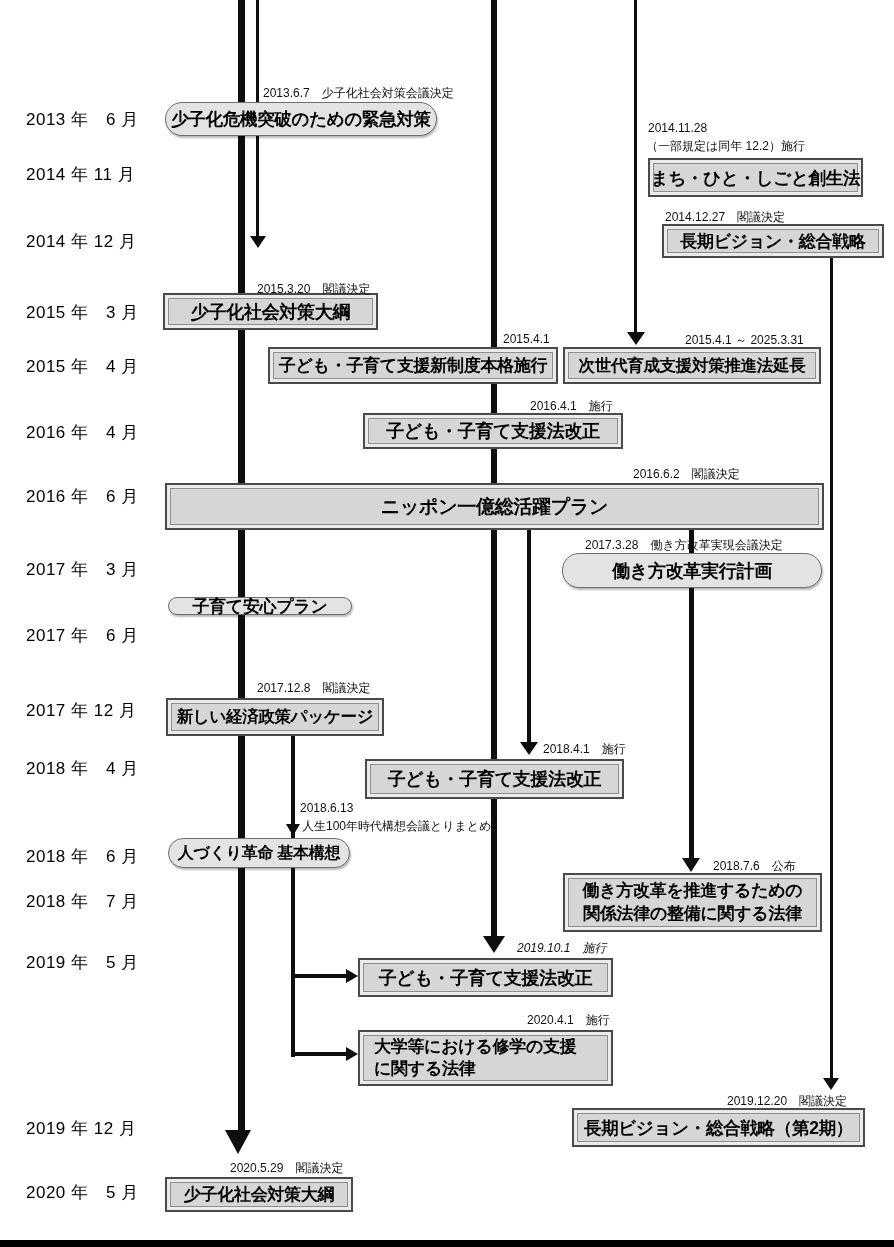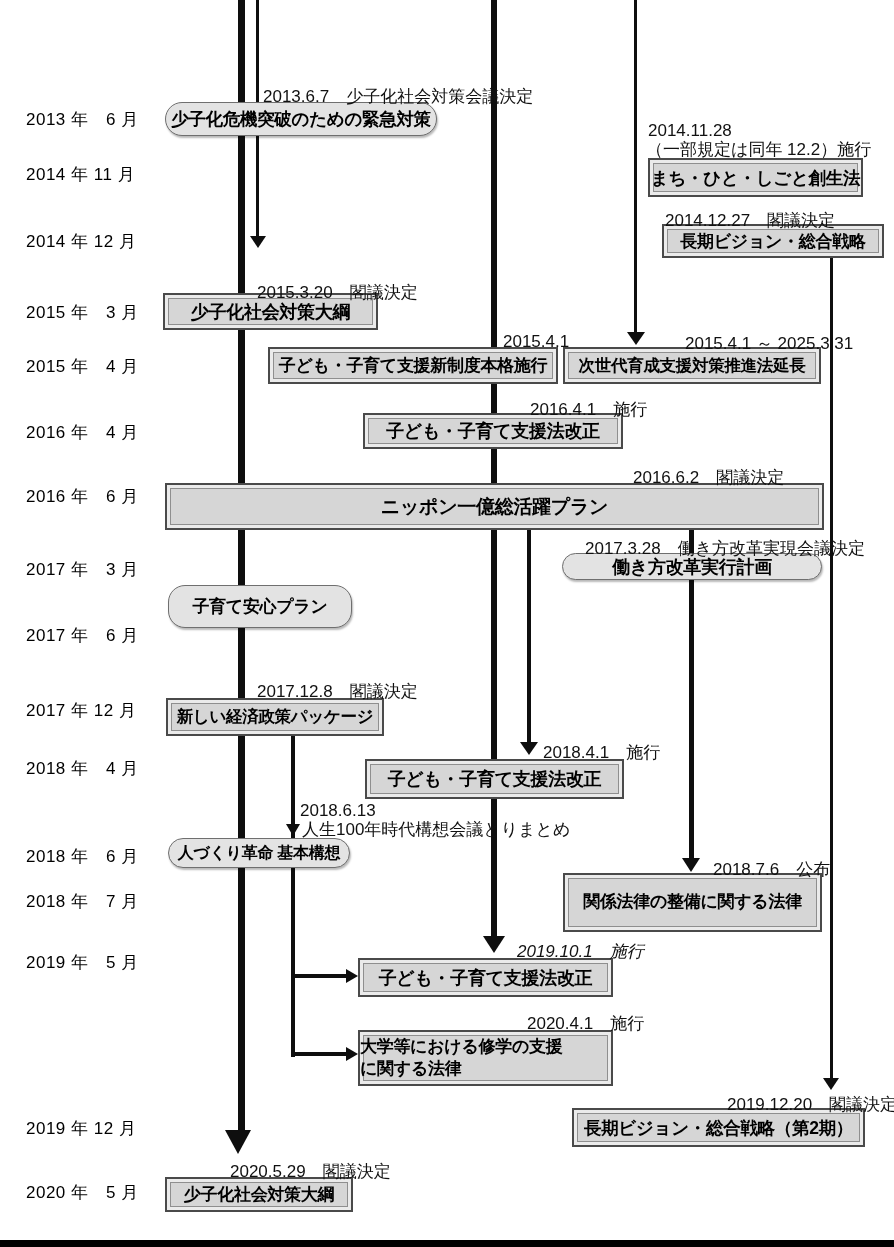--- a/index.html
+++ b/index.html
@@ -24,21 +24,21 @@
   }
   .rbx{
     position:absolute;background:#e3e3e3;border:1.5px solid #6f6f6f;border-radius:17px;
     box-shadow:1px 2px 2px rgba(0,0,0,0.28);
     display:flex;align-items:center;justify-content:center;
     font-weight:bold;font-size:18px;color:#000;white-space:nowrap;
     z-index:2;box-sizing:border-box;letter-spacing:-0.3px;
   }
   .two{flex-direction:column;line-height:1.3;}
   .ann{
-    position:absolute;font-size:17px;color:#111;white-space:nowrap;z-index:3;
+    position:absolute;font-size:12px;color:#111;white-space:nowrap;z-index:3;
   }
   .botbar{position:absolute;left:0;top:1240px;width:894px;height:7px;background:#000;z-index:4;}
 </style>
 </head>
 <body>
 
 <div id="canvas">
 
   <div class="vline" style="left:238px;top:0;width:7px;height:1132px;"></div>
   <div class="tri tri-down" style="left:225px;top:1130px;border-left:13px solid transparent;border-right:13px solid transparent;border-top:24px solid #0e0e0e;"></div>
@@ -88,30 +88,31 @@
   <div class="row-label" style="top:1181px;">2020 年　5 月</div>
 
   <div class="rbx" style="left:165px;top:102px;width:272px;height:34px;font-size:17.5px;">少子化危機突破のための緊急対策</div>
   <div class="bx" style="left:648px;top:158px;width:215px;height:39px;font-size:17.5px;">まち・ひと・しごと創生法</div>
   <div class="bx" style="left:662px;top:224px;width:222px;height:34px;font-size:17px;">長期ビジョン・総合戦略</div>
   <div class="bx" style="left:163px;top:293px;width:215px;height:37px;">少子化社会対策大綱</div>
   <div class="bx" style="left:268px;top:347px;width:290px;height:37px;font-size:17px;">子ども・子育て支援新制度本格施行</div>
   <div class="bx" style="left:563px;top:347px;width:258px;height:37px;font-size:16.5px;">次世代育成支援対策推進法延長</div>
   <div class="bx" style="left:363px;top:413px;width:260px;height:36px;">子ども・子育て支援法改正</div>
   <div class="bx" style="left:165px;top:483px;width:659px;height:47px;font-size:19px;">ニッポン一億総活躍プラン</div>
-  <div class="rbx" style="left:562px;top:553px;width:260px;height:27px;">働き方改革実行計画</div>
-  <div class="rbx" style="left:168px;top:585px;width:184px;height:43px;font-size:17px;">子育て安心プラン</div>
+  <div class="rbx" style="left:562px;top:553px;width:260px;height:35px;">働き方改革実行計画</div>
+  <div class="rbx" style="left:168px;top:597px;width:184px;height:18px;font-size:17px;">子育て安心プラン</div>
   <div class="bx" style="left:166px;top:698px;width:218px;height:38px;font-size:16.5px;">新しい経済政策パッケージ</div>
   <div class="bx" style="left:365px;top:759px;width:259px;height:40px;">子ども・子育て支援法改正</div>
   <div class="rbx" style="left:168px;top:838px;width:182px;height:30px;font-size:16px;">人づくり革命 基本構想</div>
   <div class="bx two" style="left:563px;top:873px;width:259px;height:59px;font-size:17px;">
+    <span>働き方改革を推進するための</span>
     <span>関係法律の整備に関する法律</span>
   </div>
   <div class="bx" style="left:358px;top:958px;width:255px;height:39px;">子ども・子育て支援法改正</div>
-  <div class="bx two" style="left:358px;top:1030px;width:255px;height:56px;font-size:17px;align-items:flex-start;">
+  <div class="bx two" style="left:358px;top:1030px;width:255px;height:56px;font-size:17px;align-items:flex-start;padding-left:14px;">
     <span>大学等における修学の支援</span>
     <span>に関する法律</span>
   </div>
   <div class="bx" style="left:572px;top:1108px;width:293px;height:39px;font-size:17.5px;">長期ビジョン・総合戦略（第2期）</div>
   <div class="bx" style="left:165px;top:1177px;width:188px;height:35px;font-size:17px;">少子化社会対策大綱</div>
 
   <div class="ann" style="left:263px;top:85px;">2013.6.7　少子化社会対策会議決定</div>
   <div class="ann" style="left:648px;top:121px;">2014.11.28</div>
   <div class="ann" style="left:646px;top:138px;">（一部規定は同年 12.2）施行</div>
   <div class="ann" style="left:665px;top:209px;">2014.12.27　閣議決定</div>

